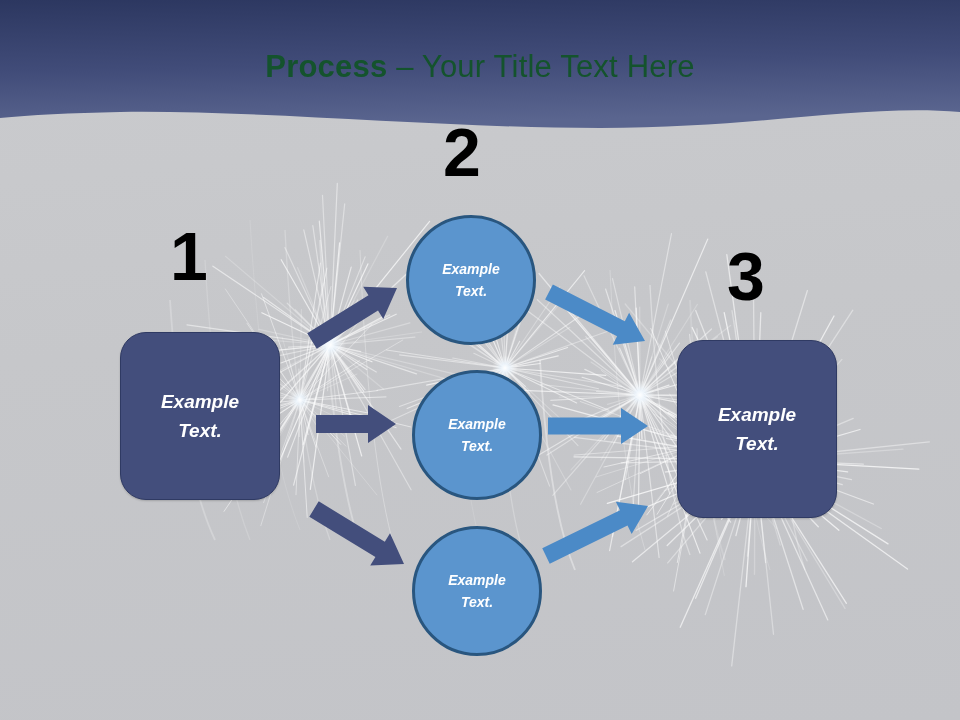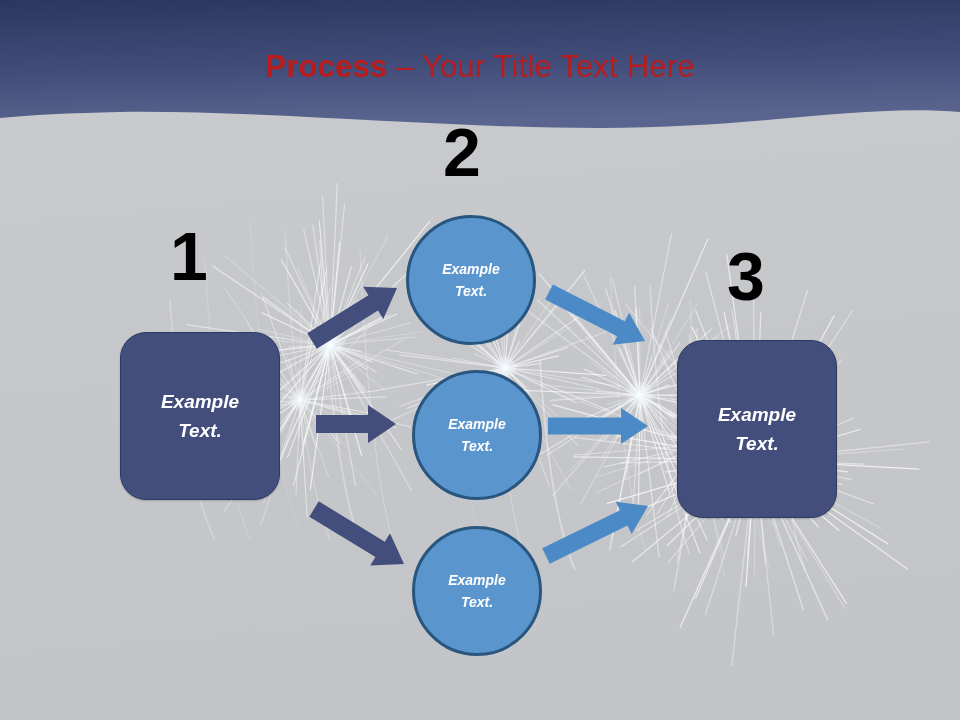--- a/index.html
+++ b/index.html
@@ -36,21 +36,21 @@
     left: 0; top: 0;
     width: 960px;
     height: 150px;
   }
   .header-title {
     position: absolute;
     left: 0;
     top: 48px;
     width: 960px;
     text-align: center;
-    color: #b91c1c;
+    color: #14532d;
     font-size: 31px;
     letter-spacing: 0.2px;
     line-height: 38px;
     white-space: nowrap;
   }
   .header-title .t-bold { font-weight: bold; }
   .header-title .t-light { font-weight: normal; }
 
   
   .step-num {

